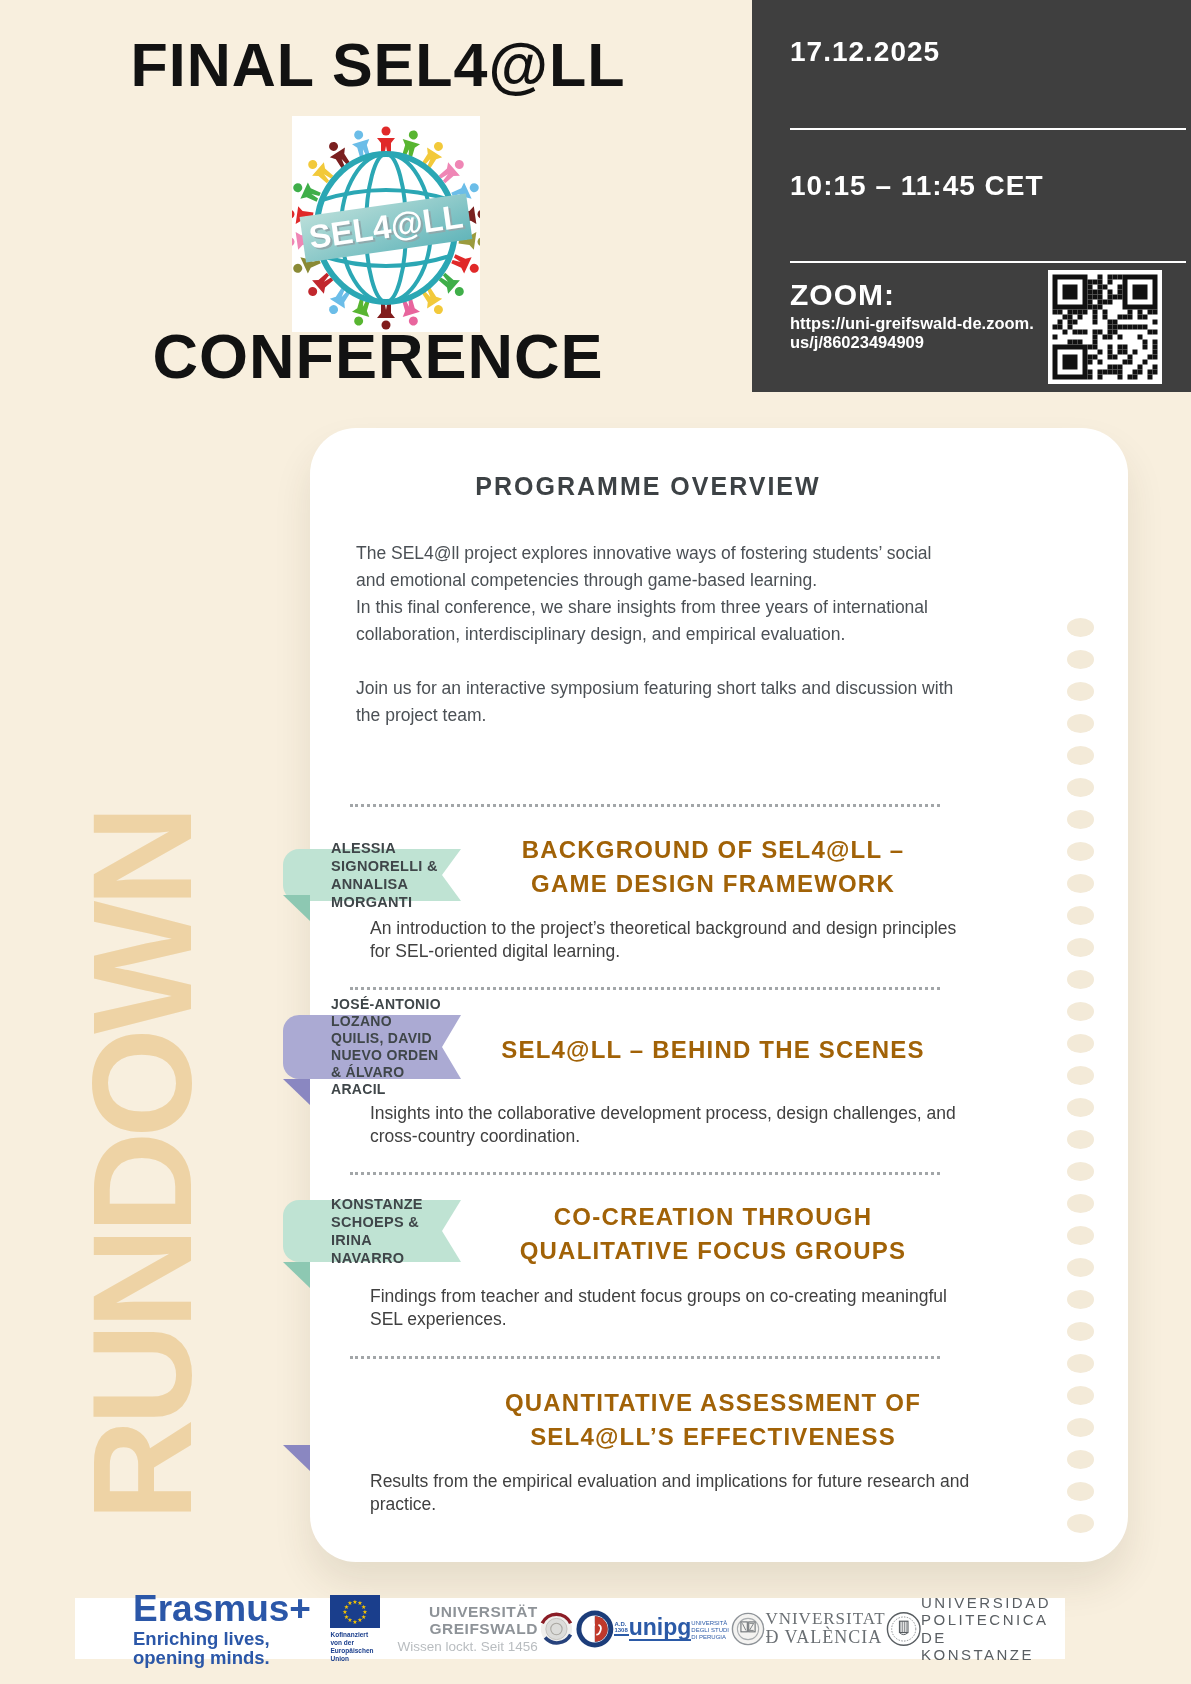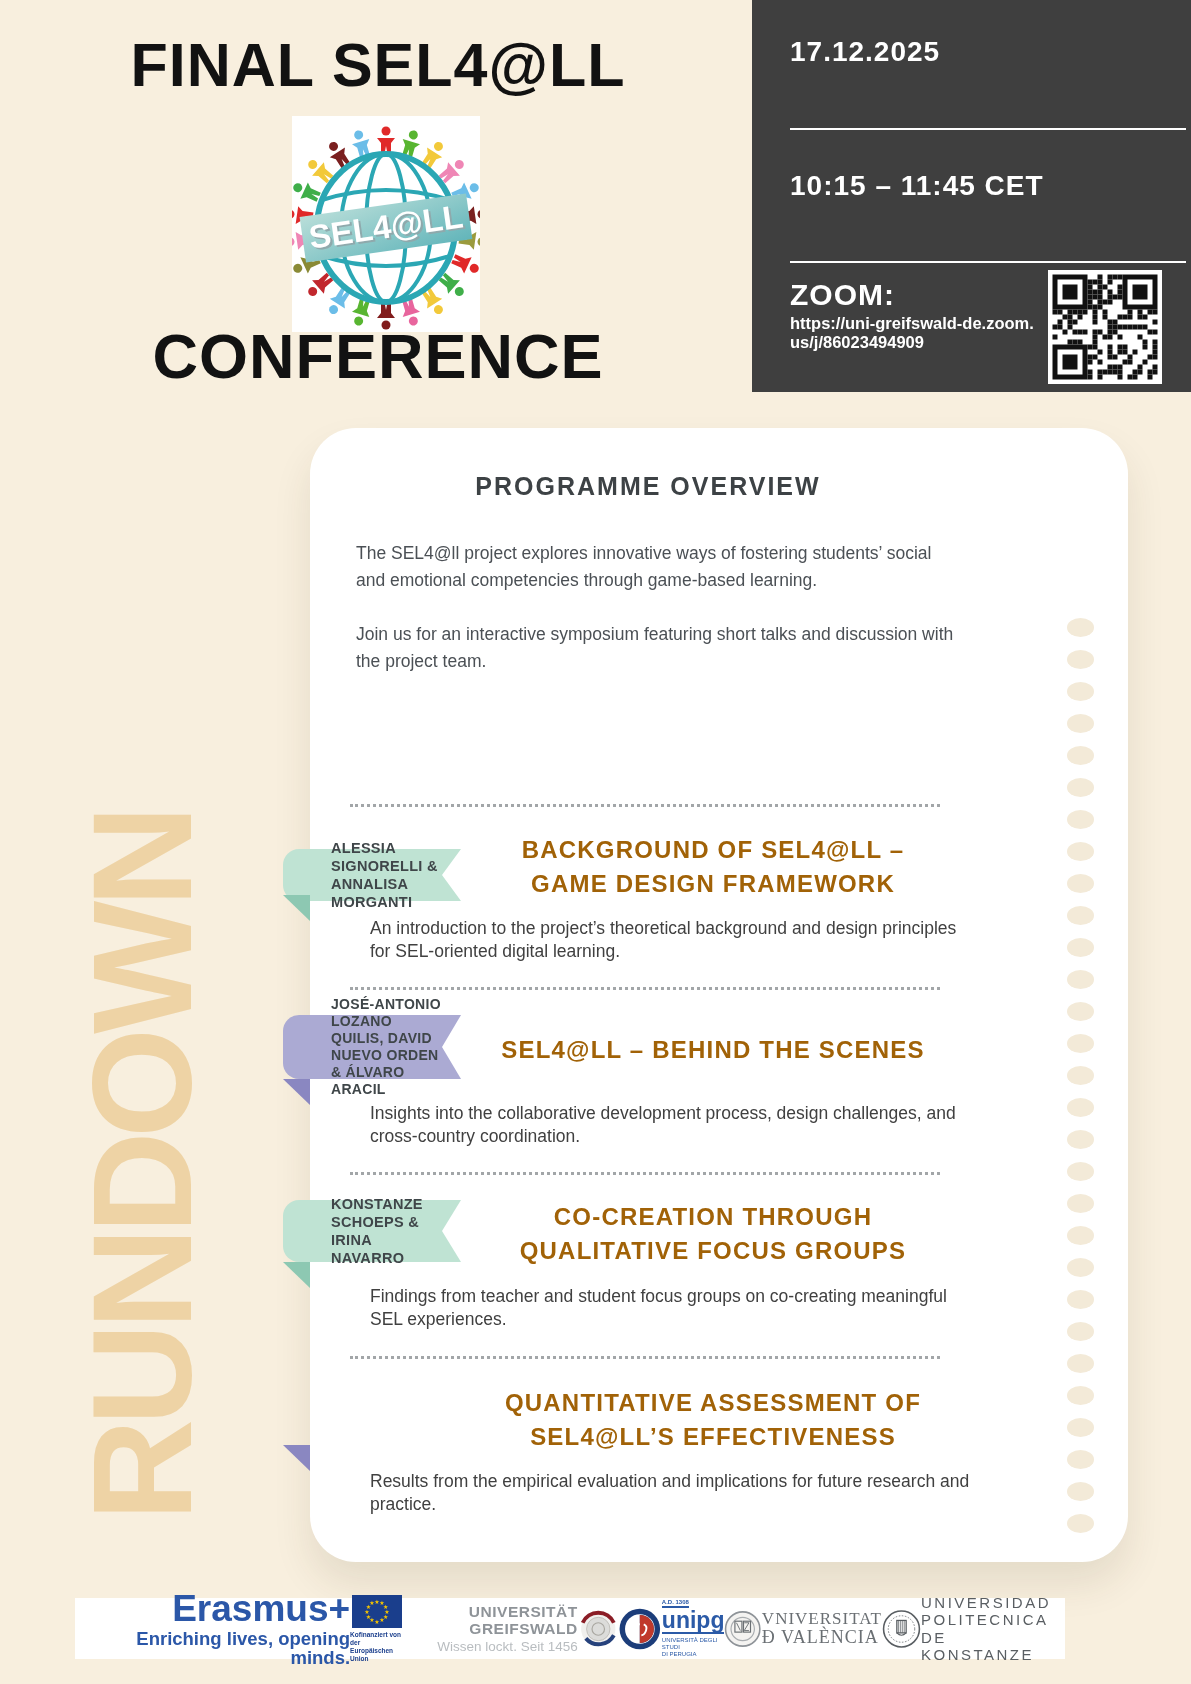--- a/index.html
+++ b/index.html
@@ -91,29 +91,29 @@
   .dotcol-dot{
     position:absolute;left:757px;width:27px;height:19px;border-radius:50%;
     background:#f3ead8;
   }
   
   .footer{
     position:absolute;left:75px;top:1598px;width:990px;height:61px;background:#ffffff;
     display:flex;align-items:center;box-sizing:border-box;
     padding:0 14px 0 58px;justify-content:space-between;
   }
-  .erasmus{color:#2b57a8;text-align:right;line-height:1;}
+  .erasmus{color:#2b57a8;text-align:left;line-height:1;}
   .erasmus .big{font-size:37px;font-weight:bold;letter-spacing:0;}
   .erasmus .tag{font-size:18.5px;font-weight:bold;margin-top:3px;}
   .euflag{display:flex;flex-direction:column;align-items:center;width:70px;}
   .euflag .cap{font-size:6.5px;font-weight:bold;color:#1a3e8c;text-align:left;line-height:8px;margin-top:3px;align-self:flex-start;}
   .greifs{ text-align:right;line-height:1.1;}
   .greifs .l1{font-size:15.5px;font-weight:bold;color:#8e9398;letter-spacing:0.5px;}
   .greifs .l2{font-size:13.5px;color:#b9bdc0;margin-top:3px;}
-  .unipg{display:flex;flex-direction:column;align-items:flex-start;line-height:1;}
+  .unipg{display:flex;flex-direction:row;align-items:center;line-height:1;}
   .unipg .ad{font-size:6px;font-weight:bold;color:#2b5aa7;border-bottom:2px solid #2b5aa7;padding-bottom:1px;margin-bottom:1px;}
   .unipg .name{font-size:23px;font-weight:bold;color:#2b5aa7;border-bottom:2px solid #2b5aa7;}
   .unipg .sub{font-size:6px;color:#2b5aa7;margin-top:3px;line-height:7px;}
   .uv-text{color:#6a6f73;font-family:"Liberation Serif",serif;line-height:1.05;}
   .uv-text .l1{font-size:17px;letter-spacing:1px;}
   .uv-text .l2{font-size:18px;letter-spacing:1px;}
   .upv-text{color:#595e62;line-height:1.15;}
   .upv-text div{font-size:15px;letter-spacing:2.5px;}
 </style>
 </head>
@@ -396,20 +396,21 @@
   </div>
 </div>
 
 <div class="rundown">RUNDOWN</div>
 
 <div class="card">
   <div class="prog-heading">PROGRAMME OVERVIEW</div>
 
   <div class="intro">
     <p>The SEL4@ll project explores innovative ways of fostering students’ social and emotional competencies through game-based learning.</p>
+    <p>In this final conference, we share insights from three years of international collaboration, interdisciplinary design, and empirical evaluation.</p>
     <p class="gap">Join us for an interactive symposium featuring short talks and discussion with the project team.</p>
   </div>
 
   <div class="sep" style="top:376px"></div>
   <div class="sep" style="top:559px"></div>
   <div class="sep" style="top:744px"></div>
   <div class="sep" style="top:928px"></div>
 
   <div class="ribbon teal" style="top:421px;height:52px">
     <span>ALESSIA SIGNORELLI &amp; ANNALISA MORGANTI</span>

